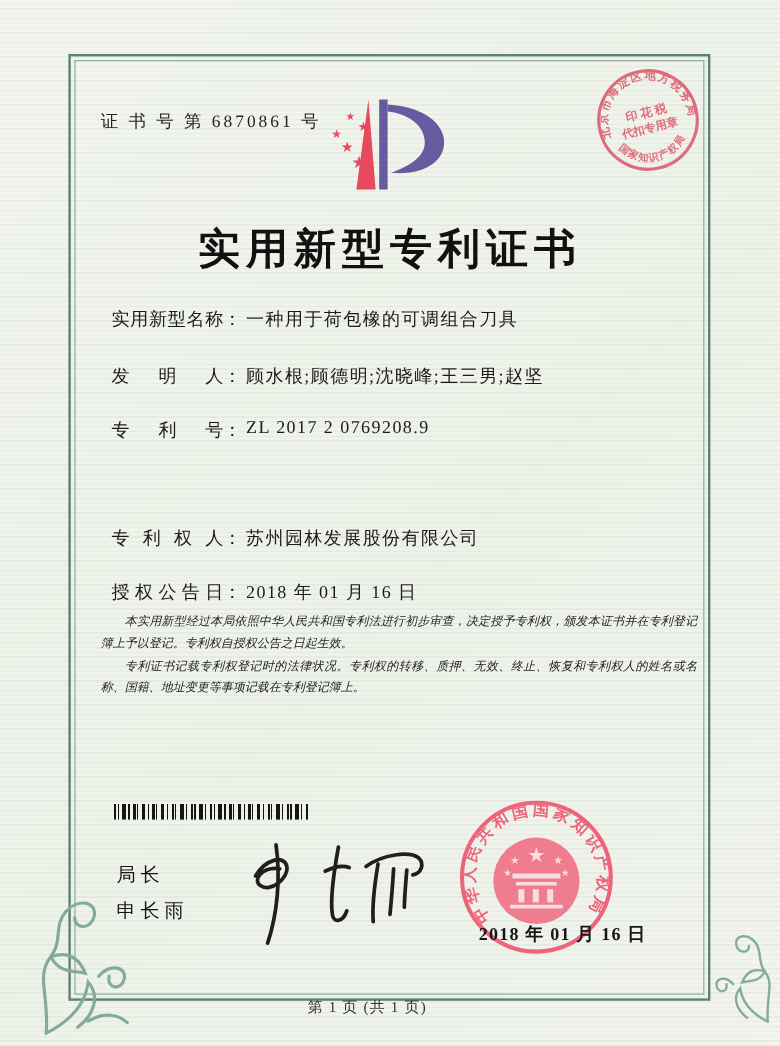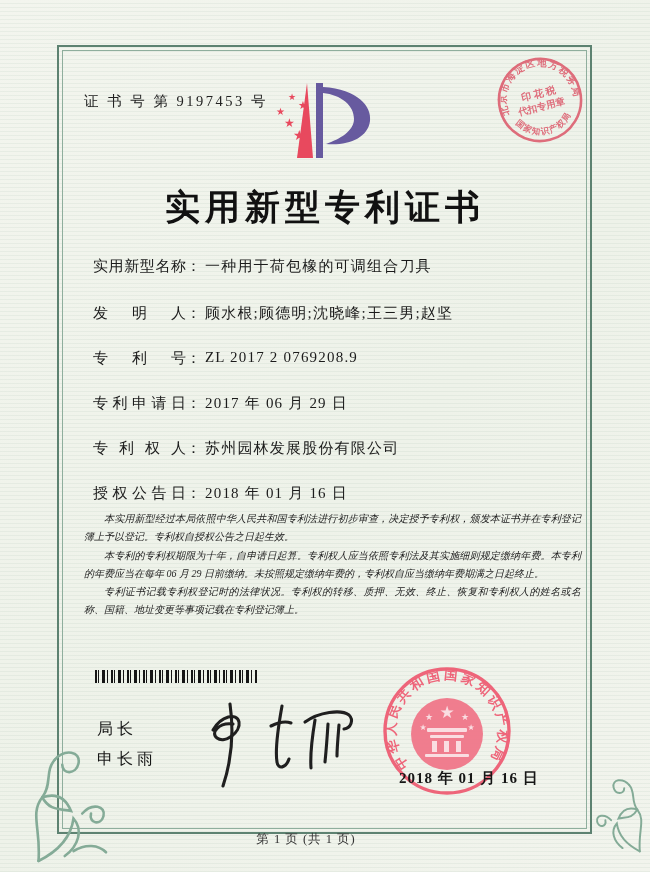--- a/index.html
+++ b/index.html
@@ -72,21 +72,21 @@
 </style>
 </head>
 <body>
 
 <div class="sheet">
 
   <div class="border-outer">
     <div class="border-inner"></div>
   </div>
 
-  <div class="abs cert-no">证 书 号 第 9197453 号</div>
+  <div class="abs cert-no">证 书 号 第 6870861 号</div>
 
   <svg class="abs logo-svg" width="128" height="90" viewBox="0 0 128 90">
     <path d="M41,5 L31,80 L47,80 Z" fill="#e8495e"></path>
     <path d="M50,5 L57,5 L57,80 L50,80 Z" fill="#675a9f"></path>
     <path d="M57,9 C92,11 106,29 104,43 C102,60 82,68 60,66 C74,61 88,53 88,41 C88,27 75,17 57,15 Z" fill="#675a9f"></path>
     <text x="22" y="22" font-size="9" fill="#e8495e">★</text>
     <text x="32" y="31" font-size="11" fill="#e8495e">★</text>
     <text x="10" y="37" font-size="10" fill="#e8495e">★</text>
     <text x="18" y="49" font-size="12" fill="#e8495e">★</text>
     <text x="27" y="62" font-size="14" fill="#e8495e">★</text>
@@ -112,33 +112,29 @@
 
   <div class="field-row" style="top:257px">
     <span class="field-label">实用新型名称</span><span class="field-colon">：</span><span class="field-value">一种用于荷包橡的可调组合刀具</span>
   </div>
   <div class="field-row" style="top:304px">
     <span class="field-label">发明人</span><span class="field-colon">：</span><span class="field-value">顾水根;顾德明;沈晓峰;王三男;赵坚</span>
   </div>
   <div class="field-row" style="top:349px">
     <span class="field-label">专利号</span><span class="field-colon">：</span><span class="field-value">ZL 2017 2 0769208.9</span>
   </div>
-  <div class="field-row" style="top:394px">
-    <span class="field-label">专利申请日</span><span class="field-colon">：</span><span class="field-value">2017 年 06 月 29 日</span>
-  </div>
   <div class="field-row" style="top:439px">
     <span class="field-label">专利权人</span><span class="field-colon">：</span><span class="field-value">苏州园林发展股份有限公司</span>
   </div>
   <div class="field-row" style="top:484px">
     <span class="field-label">授权公告日</span><span class="field-colon">：</span><span class="field-value">2018 年 01 月 16 日</span>
   </div>
 
   <div class="abs body-text">
     <p>本实用新型经过本局依照中华人民共和国专利法进行初步审查，决定授予专利权，颁发本证书并在专利登记簿上予以登记。专利权自授权公告之日起生效。</p>
-    <p>本专利的专利权期限为十年，自申请日起算。专利权人应当依照专利法及其实施细则规定缴纳年费。本专利的年费应当在每年 06 月 29 日前缴纳。未按照规定缴纳年费的，专利权自应当缴纳年费期满之日起终止。</p>
     <p>专利证书记载专利权登记时的法律状况。专利权的转移、质押、无效、终止、恢复和专利权人的姓名或名称、国籍、地址变更等事项记载在专利登记簿上。</p>
   </div>
 
   <div class="abs barcode"></div>
 
   <div class="abs signer signer-title">局长</div>
   <div class="abs signer signer-name">申长雨</div>
 
   <svg class="abs sig-svg" width="185" height="100" viewBox="0 0 185 100">
     <g fill="none" stroke="#1f1f1f" stroke-width="3.1" stroke-linecap="round">

